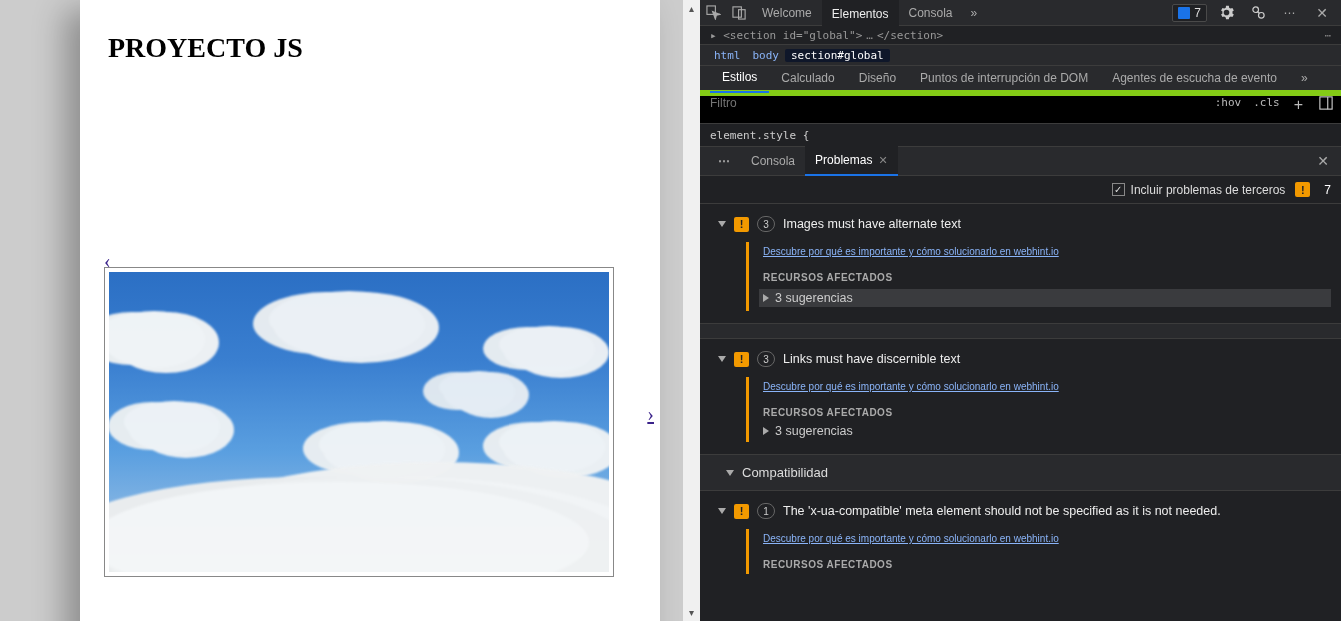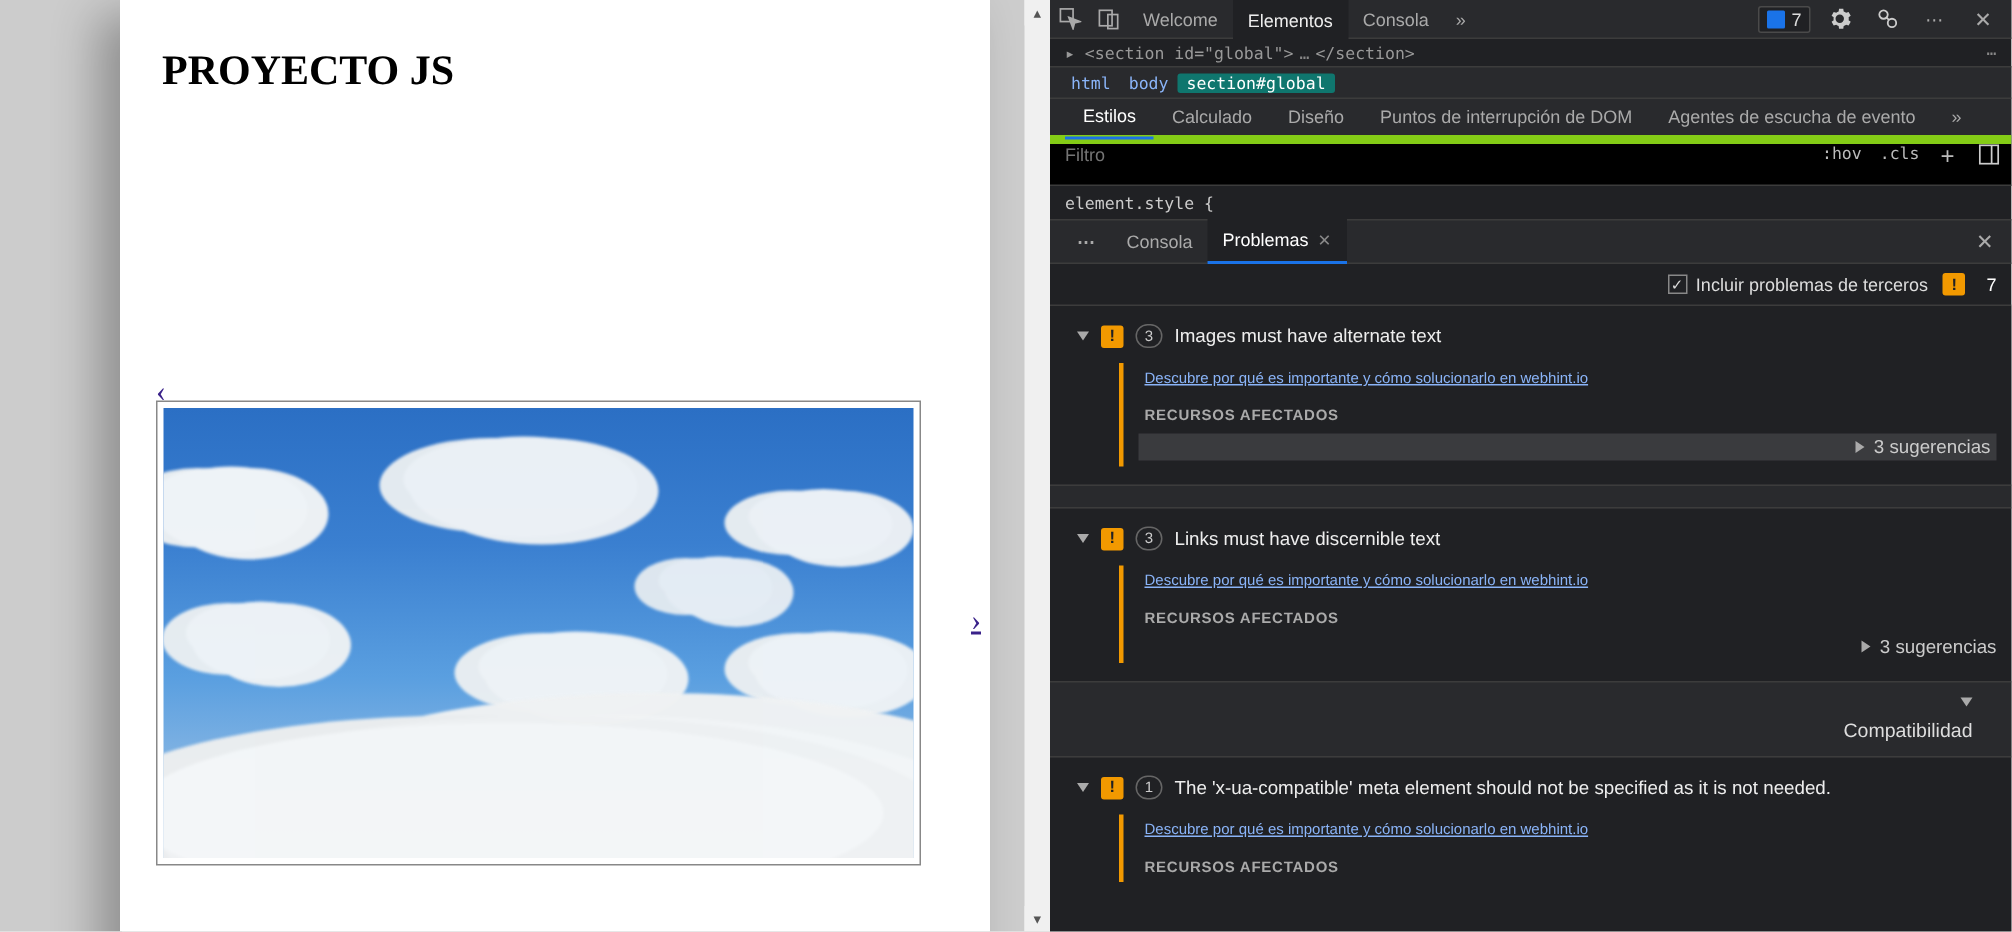--- a/index.html
+++ b/index.html
@@ -179,21 +179,21 @@
   padding-left: 8px;
   font-family: Consolas, monospace;
   font-size: 11px;
 }
 .crumb {
   padding: 0 6px;
   color: #8ab4f8;
   cursor: pointer;
 }
 .crumb.sel {
-  background: #0f766e;
+  background: #0f172a;
   color: #fff;
   border-radius: 2px;
 }
 .dt-styles-tabs {
   height: 30px;
   background: #292a2d;
   border-bottom: 6px solid #84cc16;
   display: flex;
   align-items: center;
   padding-left: 10px;
@@ -355,33 +355,31 @@
   letter-spacing: 0.5px;
   color: #aaa;
 }
 .affected-item {
   margin-top: 6px;
   display: flex;
   align-items: center;
   gap: 6px;
   color: #ccc;
   font-size: 12.5px;
-  justify-content: flex-end;
 }
 .affected-item.hl { background: #3a3b3e; padding: 2px 4px; margin-left:-4px;}
 .divider-strip { height: 16px; background: #292a2d; border-top:1px solid #3c3c3c;border-bottom:1px solid #3c3c3c;}
 .category-row {
   padding: 10px 26px;
   border-top: 1px solid #3c3c3c;
   border-bottom: 1px solid #3c3c3c;
   background:#292a2d;
   display: flex;
-  align-items: flex-end;
+  align-items: center;
   gap: 8px;
-  flex-direction: column;
 }
 .category-title { color: #ddd; font-size: 13px; }
 </style>
 </head>
 <body>
 
 <div class="left-pane">
   <div class="page">
     <h1 class="page-title">PROYECTO JS</h1>
     <div class="carousel-area">

